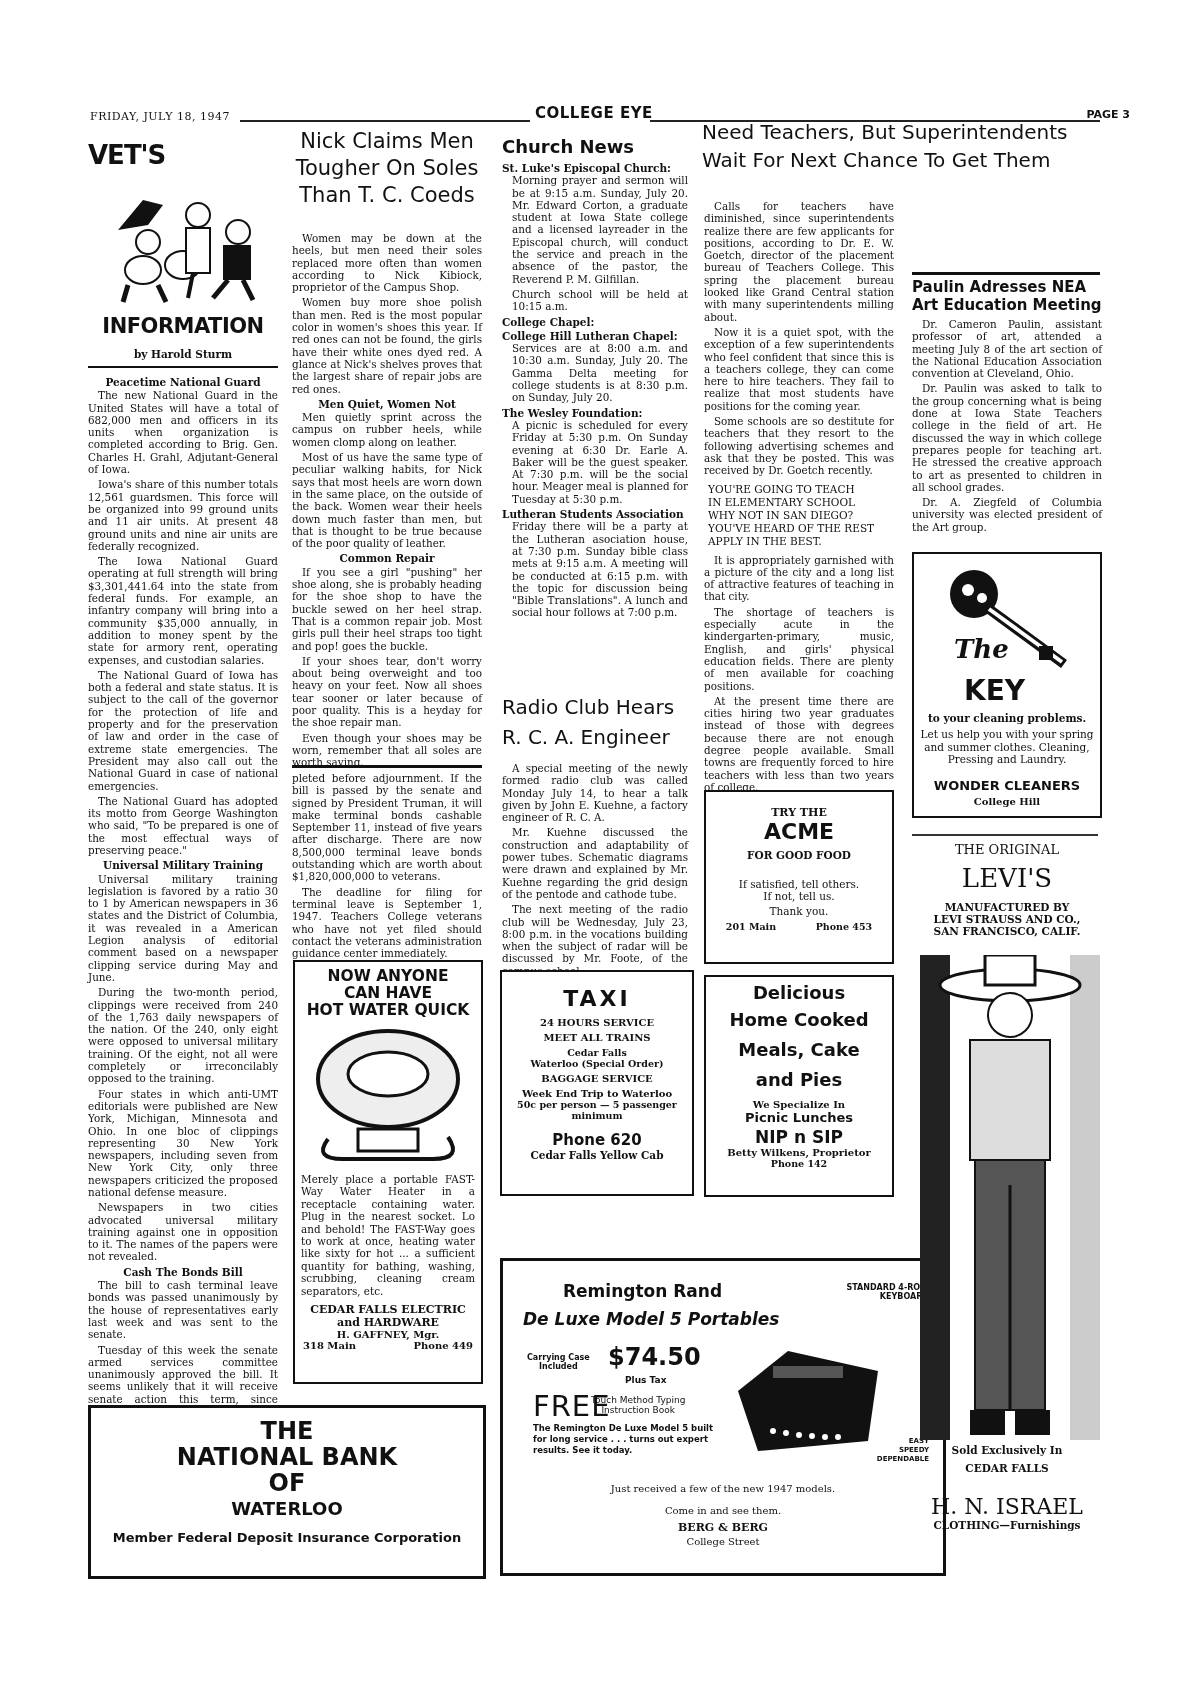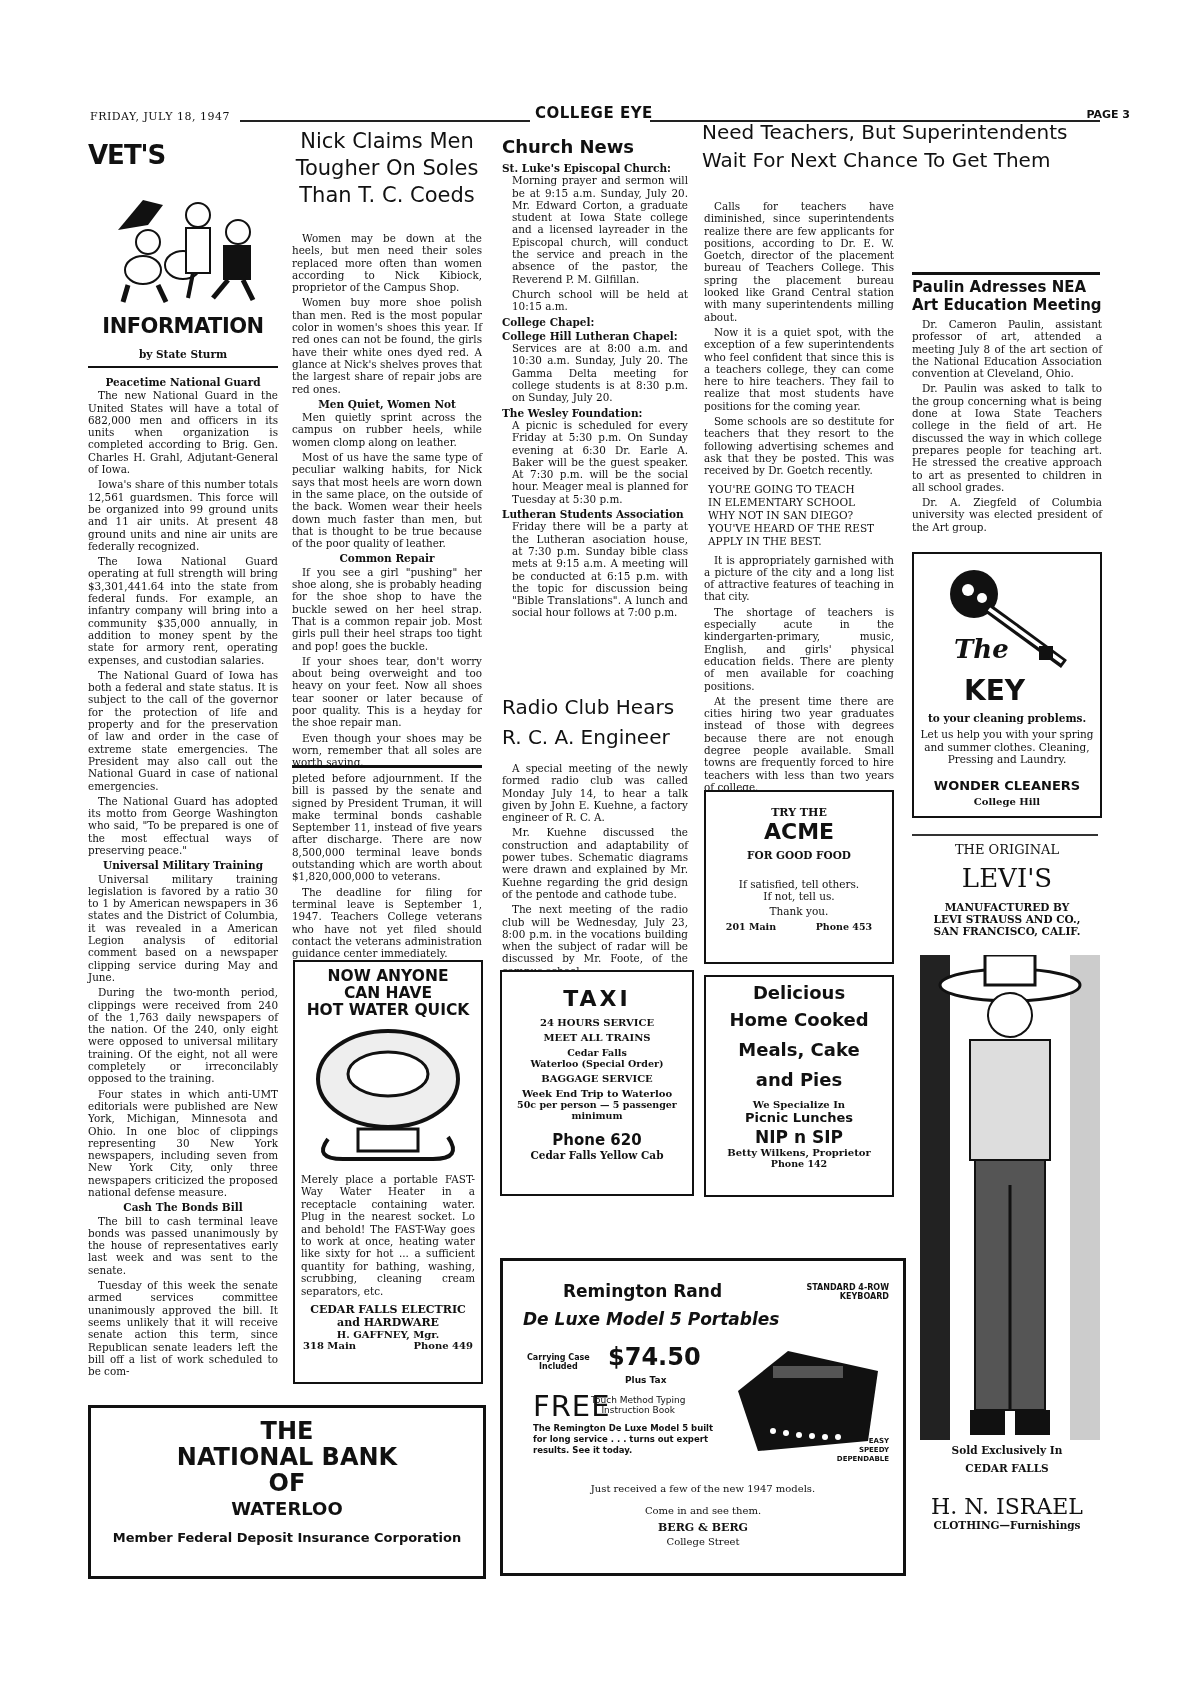--- a/index.html
+++ b/index.html
@@ -48,35 +48,36 @@
     <rect x="98" y="58" width="24" height="45" fill="#fff" stroke="#111" stroke-width="2"></rect>
     <circle cx="150" cy="62" r="12" fill="#fff" stroke="#111" stroke-width="2"></circle>
     <rect x="135" y="75" width="28" height="35" fill="#111"></rect>
     <line x1="40" y1="115" x2="35" y2="132" stroke="#111" stroke-width="5"></line>
     <line x1="70" y1="115" x2="78" y2="132" stroke="#111" stroke-width="5"></line>
     <line x1="105" y1="103" x2="100" y2="128" stroke="#111" stroke-width="4"></line>
     <line x1="140" y1="110" x2="125" y2="128" stroke="#111" stroke-width="5"></line>
     <line x1="155" y1="110" x2="165" y2="130" stroke="#111" stroke-width="5"></line>
   </svg>
   <div class="vet-title" style="font-size:21px;text-align:center;letter-spacing:-0.5px;">INFORMATION</div>
-  <div style="text-align:center;font-weight:bold;font-size:10.5px;margin-top:10px;">by State Sturm</div>
+  <div style="text-align:center;font-weight:bold;font-size:10.5px;margin-top:10px;">by Harold Sturm</div>
   <div style="height:2px;background:#111;margin-top:6px;"></div>
 </div>
 
 <div class="col" style="left:88px;top:374px;width:190px;">
   <div class="subhead">Peacetime National Guard</div>
   <p>The new National Guard in the United States will have a total of 682,000 men and officers in its units when organization is completed according to Brig. Gen. Charles H. Grahl, Adjutant-General of Iowa.</p>
   <p>Iowa's share of this number totals 12,561 guardsmen. This force will be organized into 99 ground units and 11 air units. At present 48 ground units and nine air units are federally recognized.</p>
   <p>The Iowa National Guard operating at full strength will bring $3,301,441.64 into the state from federal funds. For example, an infantry company will bring into a community $35,000 annually, in addition to money spent by the state for armory rent, operating expenses, and custodian salaries.</p>
   <p>The National Guard of Iowa has both a federal and state status. It is subject to the call of the governor for the protection of life and property and for the preservation of law and order in the case of extreme state emergencies. The President may also call out the National Guard in case of national emergencies.</p>
   <p>The National Guard has adopted its motto from George Washington who said, "To be prepared is one of the most effectual ways of preserving peace."</p>
   <div class="subhead">Universal Military Training</div>
   <p>Universal military training legislation is favored by a ratio 30 to 1 by American newspapers in 36 states and the District of Columbia, it was revealed in a American Legion analysis of editorial comment based on a newspaper clipping service during May and June.</p>
   <p>During the two-month period, clippings were received from 240 of the 1,763 daily newspapers of the nation. Of the 240, only eight were opposed to universal military training. Of the eight, not all were completely or irreconcilably opposed to the training.</p>
   <p>Four states in which anti-UMT editorials were published are New York, Michigan, Minnesota and Ohio. In one bloc of clippings representing 30 New York newspapers, including seven from New York City, only three newspapers criticized the proposed national defense measure.</p>
+  <p>Newspapers in two cities advocated universal military training against one in opposition to it. The names of the papers were not revealed.</p>
   <div class="subhead">Cash The Bonds Bill</div>
   <p>The bill to cash terminal leave bonds was passed unanimously by the house of representatives early last week and was sent to the senate.</p>
   <p>Tuesday of this week the senate armed services committee unanimously approved the bill. It seems unlikely that it will receive senate action this term, since Republican senate leaders left the bill off a list of work scheduled to be com-</p>
 </div>
 
 <div class="abs" style="left:292px;top:128px;width:190px;text-align:center;">
   <div class="headline">Nick Claims Men</div>
   <div class="headline">Tougher On Soles</div>
   <div class="headline">Than T. C. Coeds</div>
 </div>
@@ -163,21 +164,21 @@
   <div style="font-weight:bold;font-size:10px;margin-top:4px;">MEET ALL TRAINS</div>
   <div style="font-weight:bold;font-size:9.5px;margin-top:4px;">Cedar Falls</div>
   <div style="font-weight:bold;font-size:9.5px;">Waterloo (Special Order)</div>
   <div style="font-weight:bold;font-size:10px;margin-top:4px;">BAGGAGE SERVICE</div>
   <div style="font-weight:bold;font-size:10px;margin-top:4px;">Week End Trip to Waterloo</div>
   <div style="font-weight:bold;font-size:9.5px;padding:0 4px;">50c per person — 5 passenger minimum</div>
   <div class="sans" style="font-size:15px;margin-top:10px;">Phone 620</div>
   <div style="font-weight:bold;font-size:10.5px;">Cedar Falls Yellow Cab</div>
 </div>
 
-<div class="ad" style="left:500px;top:1258px;width:400px;height:312px;border-width:3px;">
+<div class="ad" style="left:500px;top:1258px;width:400px;height:312px;border-width:3px;padding-left:40px;">
   <div class="sans" style="position:absolute;left:60px;top:20px;font-size:17px;">Remington Rand</div>
   <div class="sans" style="position:absolute;left:20px;top:48px;font-size:17px;font-style:italic;">De Luxe Model 5 Portables</div>
   <div class="sans" style="position:absolute;right:14px;top:22px;font-size:8px;text-align:right;">
     <div>STANDARD 4-ROW</div>
     <div>KEYBOARD</div>
   </div>
   <div class="sans" style="position:absolute;left:24px;top:92px;font-size:8px;text-align:center;">
     <div>Carrying Case</div>
     <div>Included</div>
   </div>

